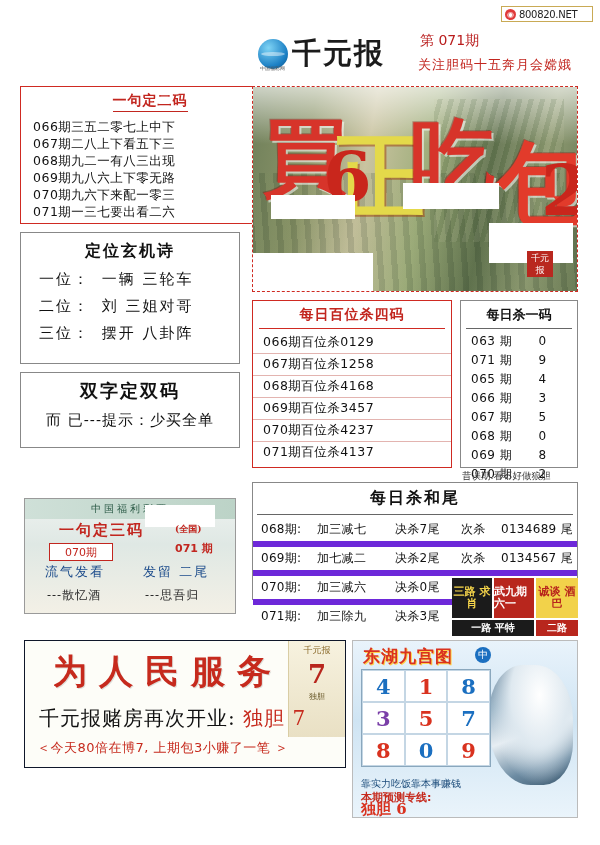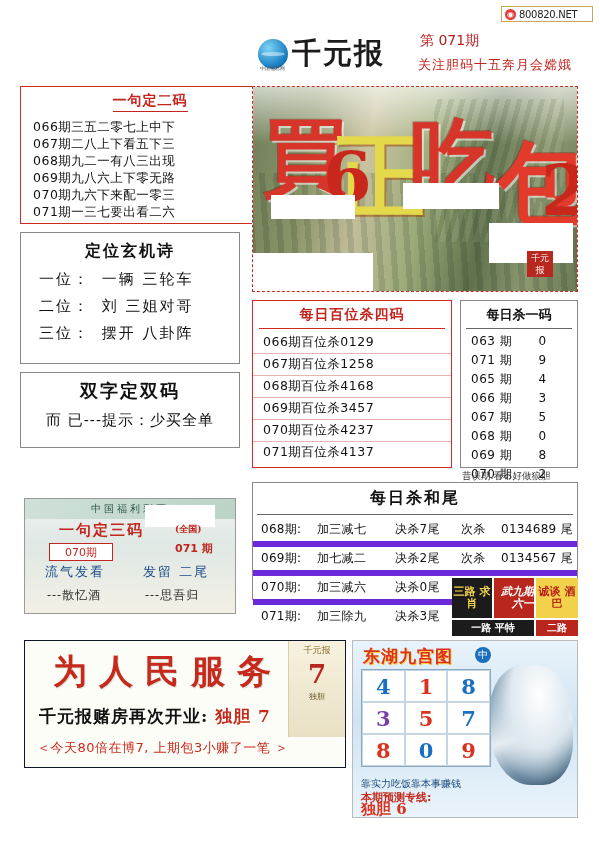--- a/index.html
+++ b/index.html
@@ -239,21 +239,21 @@
   }
   #cl3{left:22px;top:88px;}
   #cl4{left:120px;top:88px;}
 
   
   #ad-strip{left:452px;top:578px;width:126px;height:58px;}
   .as-cell{position:absolute;font-family:"DejaVu Serif","Liberation Serif",serif;font-weight:bold;}
   #asc1{left:0px;top:0px;width:40px;height:40px;background:#1b1b1b;color:#f2d24a;font-size:11px;
         display:flex;align-items:center;justify-content:center;text-align:center;line-height:12px;}
   #asc2{left:42px;top:0px;width:40px;height:40px;background:#b8261d;color:#fff;font-size:11px;
-        display:flex;align-items:center;justify-content:center;text-align:right;line-height:12px;font-style:italic;}
+        display:flex;align-items:center;justify-content:center;text-align:left;line-height:12px;}
   #asc3{left:84px;top:0px;width:42px;height:40px;background:#f2d24a;color:#b8261d;font-size:11px;
         display:flex;align-items:center;justify-content:center;text-align:center;line-height:12px;}
   #asc4{left:0px;top:42px;width:82px;height:16px;background:#1b1b1b;color:#fff;font-size:10px;
         display:flex;align-items:center;justify-content:center;}
   #asc5{left:84px;top:42px;width:42px;height:16px;background:#b8261d;color:#fff;font-size:10px;
         display:flex;align-items:center;justify-content:center;}
 
   
   #box-bottom{left:24px;top:640px;width:322px;height:128px;border:1px solid #0f172a;overflow:hidden;}
   .bb-bg{position:absolute;inset:0;background:#fdfdf8;}
@@ -269,21 +269,21 @@
   .bb-cal .cal-b{font-size:8px;color:#6a5a2a;text-align:center;margin-top:2px;}
   .bb-slogan{
     position:absolute;left:28px;top:8px;
     font-family:"DejaVu Serif","Liberation Serif",serif;
     font-size:34px;font-weight:bold;color:#c62a1d;letter-spacing:12px;
     text-shadow:1px 1px 0 rgba(0,0,0,.12);
   }
   .bb-l2{
     position:absolute;left:14px;top:64px;
     font-family:"DejaVu Serif","Liberation Serif",serif;
-    font-size:17px;font-weight:bold;color:#111;letter-spacing:1px;
+    font-size:20px;font-weight:normal;color:#111;letter-spacing:1px;
   }
   .bb-l2 .hl{color:#c62a1d;}
   .bb-l3{
     position:absolute;left:12px;top:98px;
     font-size:13px;color:#c62a1d;letter-spacing:.5px;
   }
 
   
   #box-jiugong{left:352px;top:640px;width:226px;height:178px;border:1px solid #bbb;overflow:hidden;}
   .jg-bg{position:absolute;inset:0;background:linear-gradient(180deg,#e9f3fb 0%,#cfe4f3 45%,#eaf4fb 100%);}

